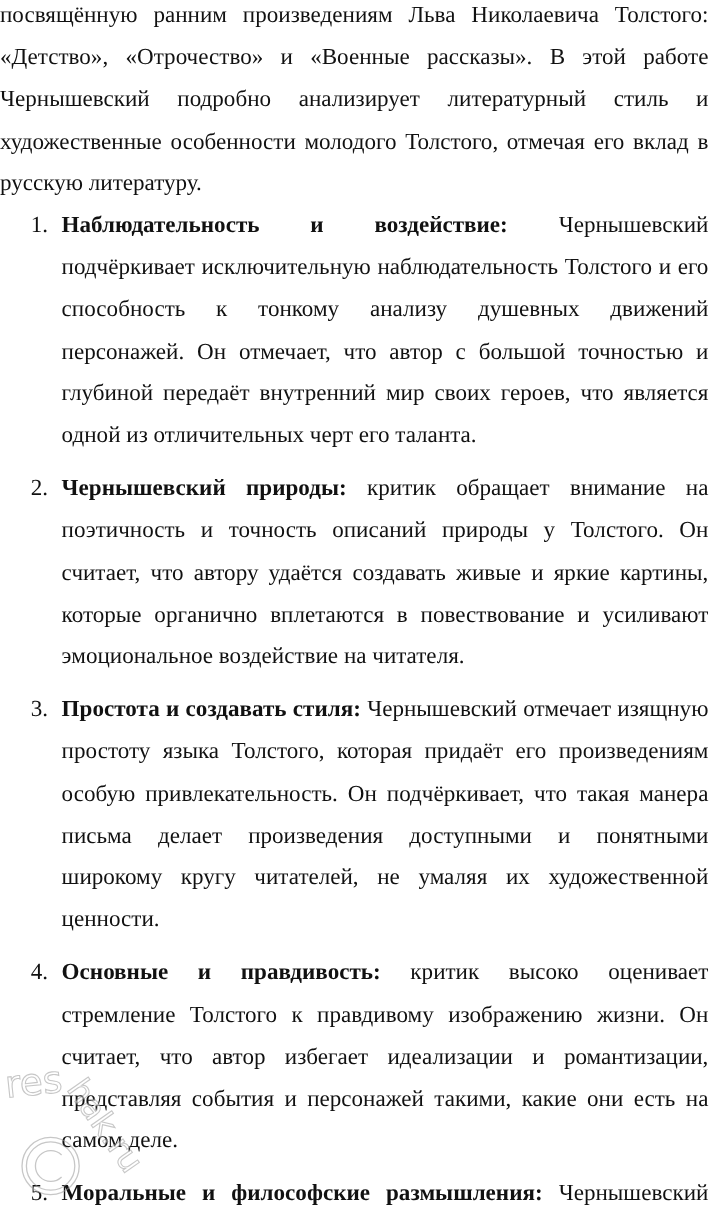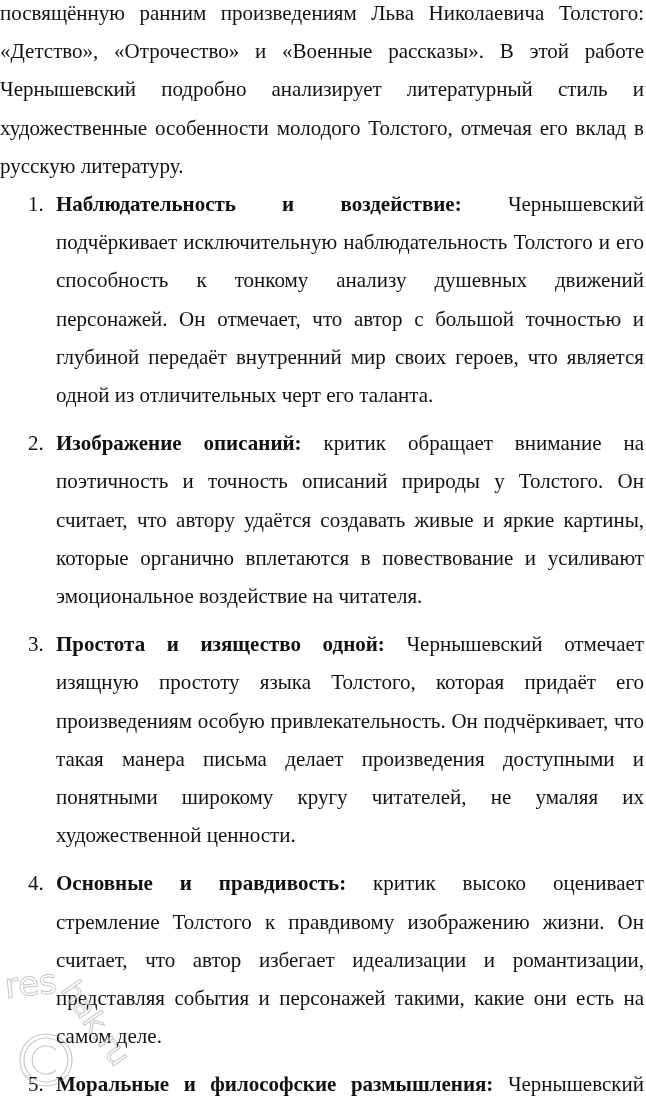--- a/index.html
+++ b/index.html
@@ -72,25 +72,25 @@
   <p class="para">посвящённую ранним произведениям Льва Николаевича Толстого: «Детство», «Отрочество» и «Военные рассказы». В этой работе Чернышевский подробно анализирует литературный стиль и художественные особенности молодого Толстого, отмечая его вклад в русскую литературу.</p>
 
 
   <ol class="ideas">
     <li>
       <span class="num">1.</span>
       <b>Наблюдательность и воздействие:</b><span> Чернышевский подчёркивает исключительную наблюдательность Толстого и его способность к тонкому анализу душевных движений персонажей. Он отмечает, что автор с большой точностью и глубиной передаёт внутренний мир своих героев, что является одной из отличительных черт его таланта.</span>
     </li>
     <li>
       <span class="num">2.</span>
-      <b>Изображение описаний:</b><span> критик обращает внимание на поэтичность и точность описаний природы у Толстого. Он считает, что автору удаётся создавать живые и яркие картины, которые органично вплетаются в повествование и усиливают эмоциональное воздействие на читателя.</span>
+      <b>Чернышевский природы:</b><span> критик обращает внимание на поэтичность и точность описаний природы у Толстого. Он считает, что автору удаётся создавать живые и яркие картины, которые органично вплетаются в повествование и усиливают эмоциональное воздействие на читателя.</span>
     </li>
     <li>
       <span class="num">3.</span>
-      <b>Простота и изящество одной:</b><span> Чернышевский отмечает изящную простоту языка Толстого, которая придаёт его произведениям особую привлекательность. Он подчёркивает, что такая манера письма делает произведения доступными и понятными широкому кругу читателей, не умаляя их художественной ценности.</span>
+      <b>Простота и создавать стиля:</b><span> Чернышевский отмечает изящную простоту языка Толстого, которая придаёт его произведениям особую привлекательность. Он подчёркивает, что такая манера письма делает произведения доступными и понятными широкому кругу читателей, не умаляя их художественной ценности.</span>
     </li>
     <li>
       <span class="num">4.</span>
       <b>Основные и правдивость:</b><span> критик высоко оценивает стремление Толстого к правдивому изображению жизни. Он считает, что автор избегает идеализации и романтизации, представляя события и персонажей такими, какие они есть на самом деле.</span>
     </li>
     <li>
       <span class="num">5.</span>
       <b>Моральные и философские размышления:</b><span> Чернышевский обращает внимание на глубокие моральные и философские</span>
     </li>
   </ol>

